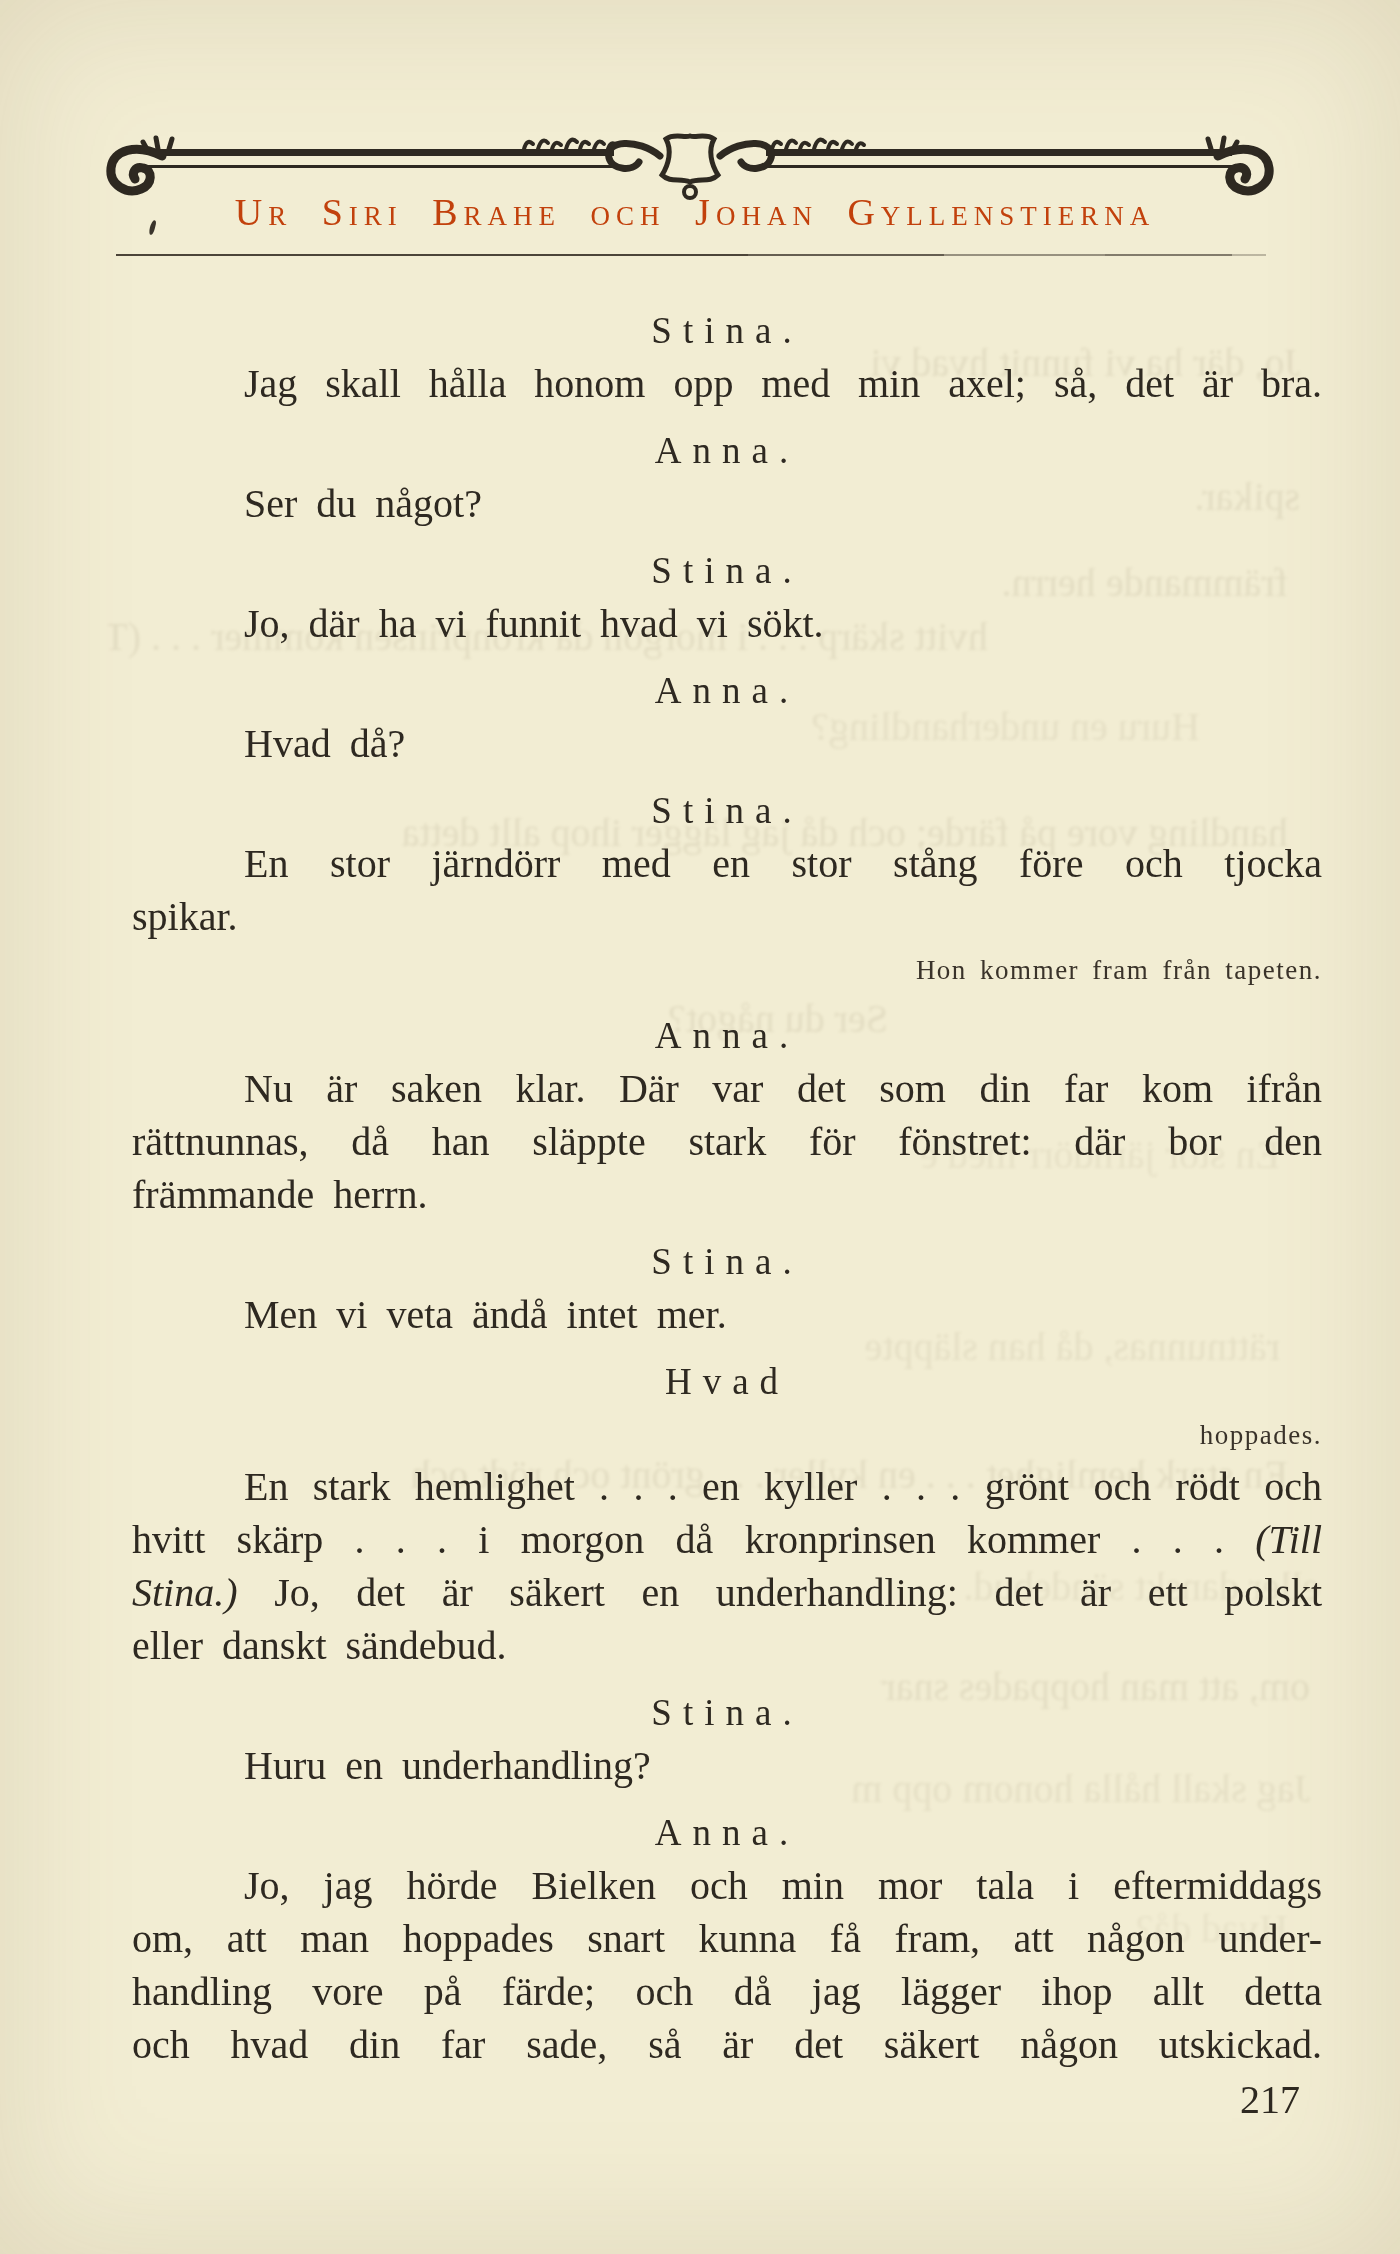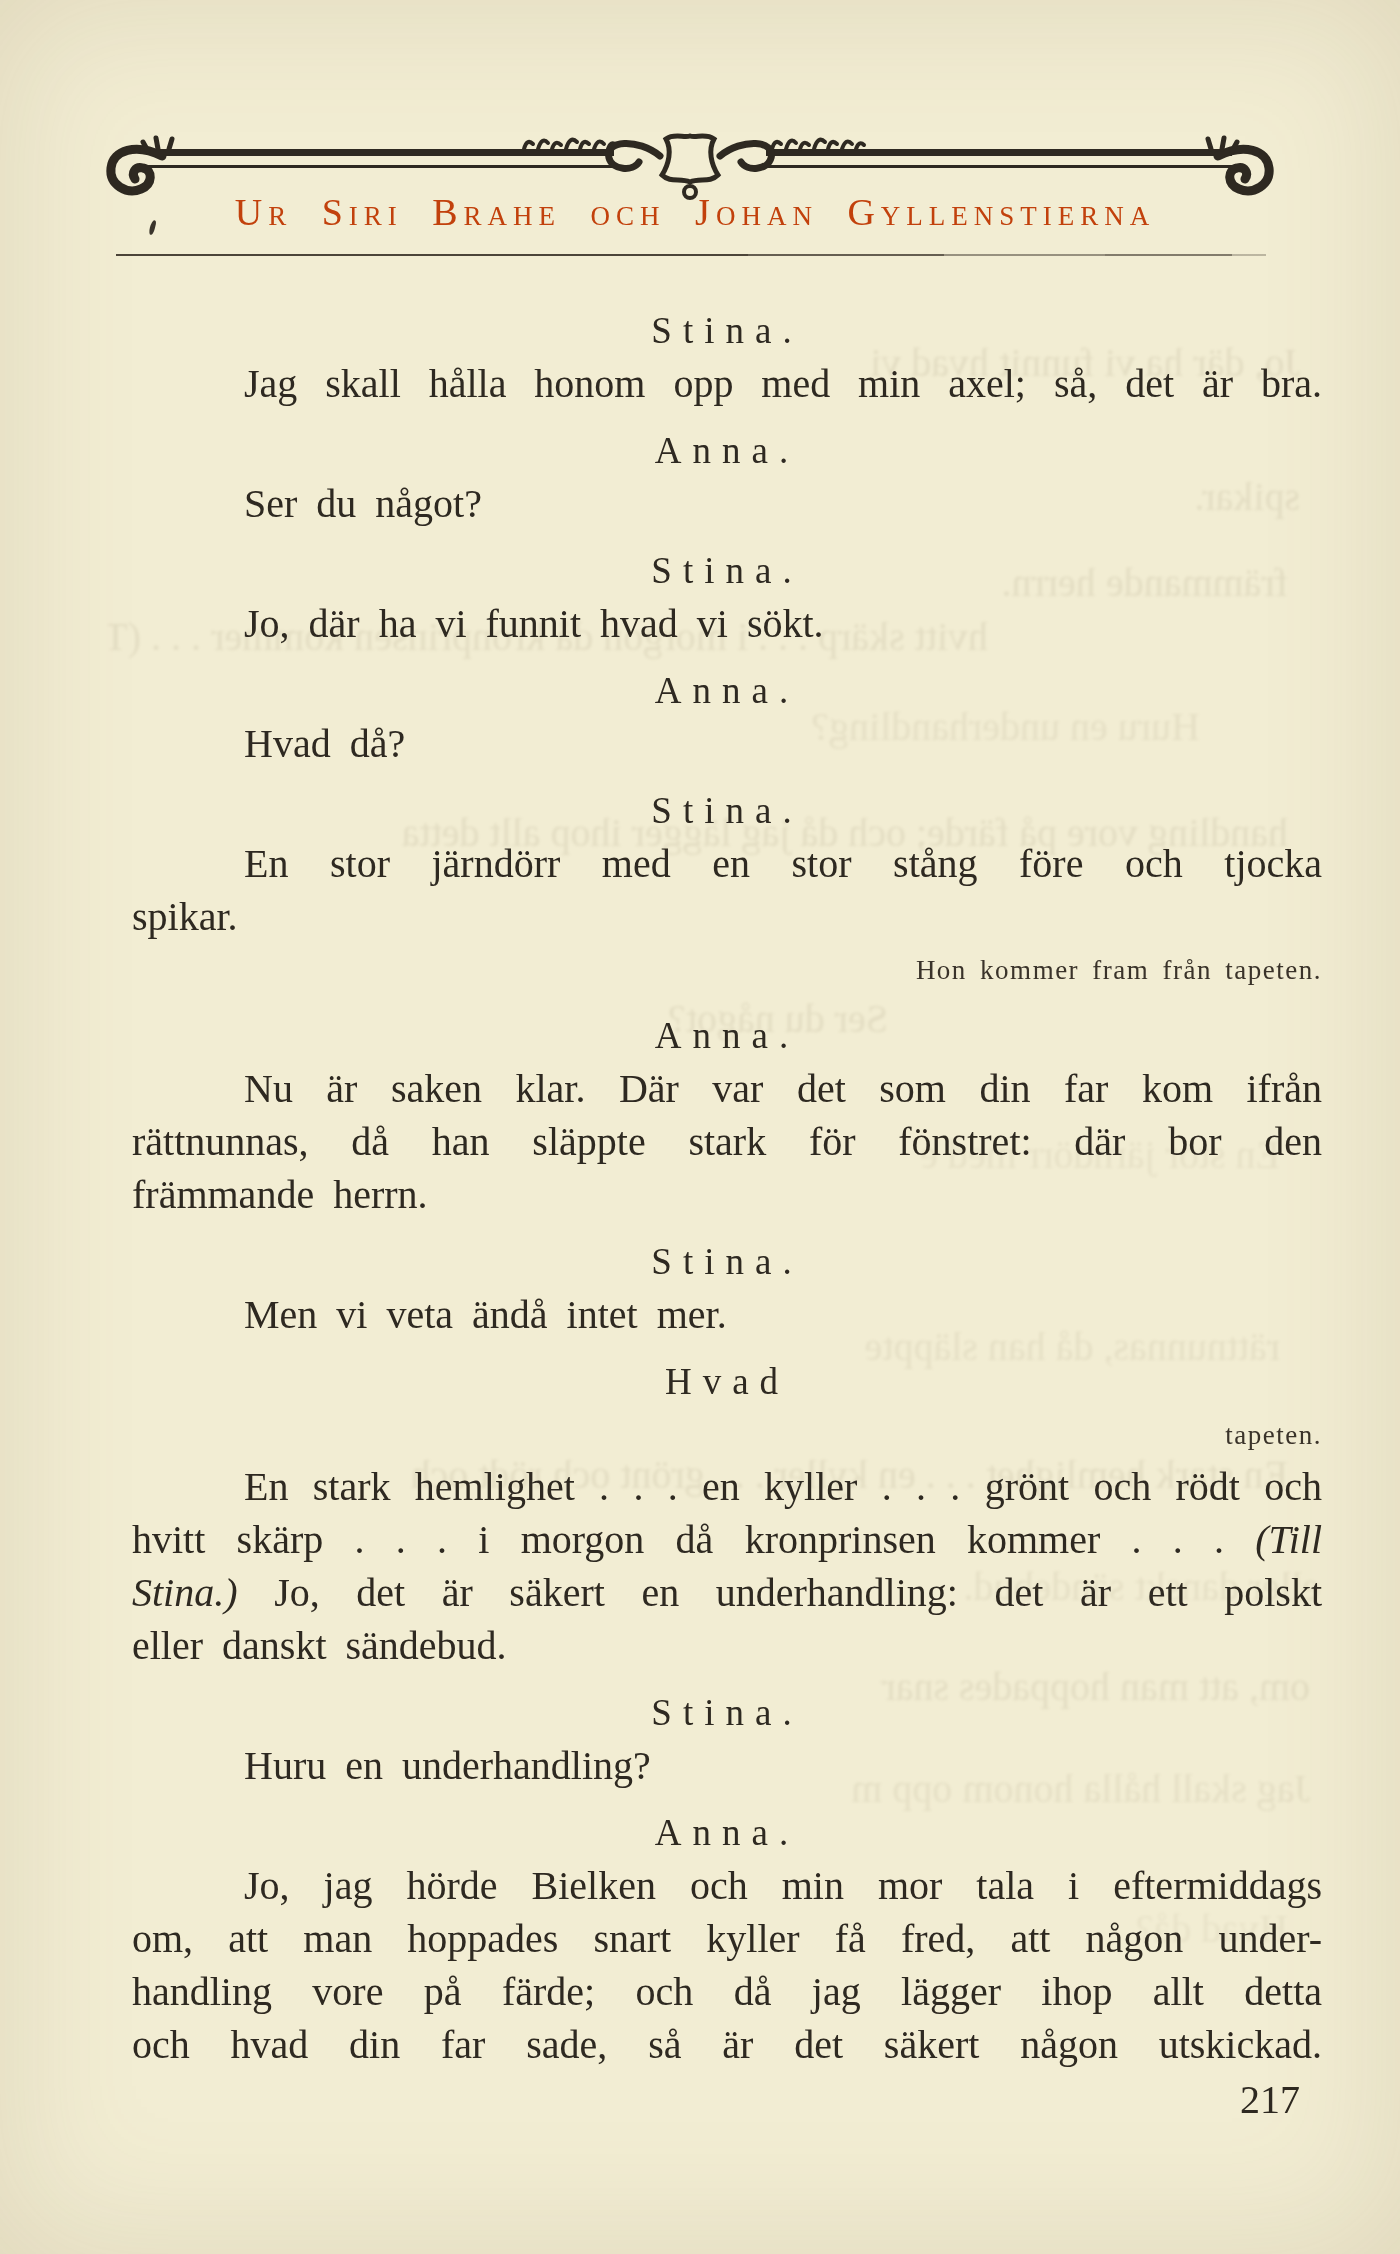--- a/index.html
+++ b/index.html
@@ -175,29 +175,29 @@
     <div class="line indent just"><span>En stor järndörr med en stor stång före och tjocka</span></div>
     <div class="line"><span>spikar.</span></div>
     <div class="stage"><span>Hon kommer fram från tapeten.</span></div>
     <div class="speaker"><span>Anna.</span></div>
     <div class="line indent just"><span>Nu är saken klar. Där var det som din far kom ifrån</span></div>
     <div class="line just"><span>rättnunnas, då han släppte stark för fönstret: där bor den</span></div>
     <div class="line"><span>främmande herrn.</span></div>
     <div class="speaker"><span>Stina.</span></div>
     <div class="line indent"><span>Men vi veta ändå intet mer.</span></div>
     <div class="speaker"><span>Hvad</span></div>
-    <div class="stage"><span>tapeten.</span></div>
+    <div class="stage"><span>hoppades.</span></div>
     <div class="line indent just"><span>En stark hemlighet . . . en kyller . . . grönt och rödt och</span></div>
     <div class="line just"><span>hvitt skärp . . . i morgon då kronprinsen kommer . . . </span><span class="it">(Till</span></div>
     <div class="line just"><span class="it">Stina.)</span><span> Jo, det är säkert en underhandling: det är ett polskt</span></div>
     <div class="line"><span>eller danskt sändebud.</span></div>
     <div class="speaker"><span>Stina.</span></div>
     <div class="line indent"><span>Huru en underhandling?</span></div>
     <div class="speaker"><span>Anna.</span></div>
     <div class="line indent just"><span>Jo, jag hörde Bielken och min mor tala i eftermiddags</span></div>
-    <div class="line just"><span>om, att man hoppades snart kyller få fred, att någon under-</span></div>
+    <div class="line just"><span>om, att man hoppades snart kunna få fram, att någon under-</span></div>
     <div class="line just"><span>handling vore på färde; och då jag lägger ihop allt detta</span></div>
     <div class="line just"><span>och hvad din far sade, så är det säkert någon utskickad.</span></div>
   </div>
 
 <div class="page-number">217</div>
 
 <div class="vignette"></div>
 
 </body></html>

